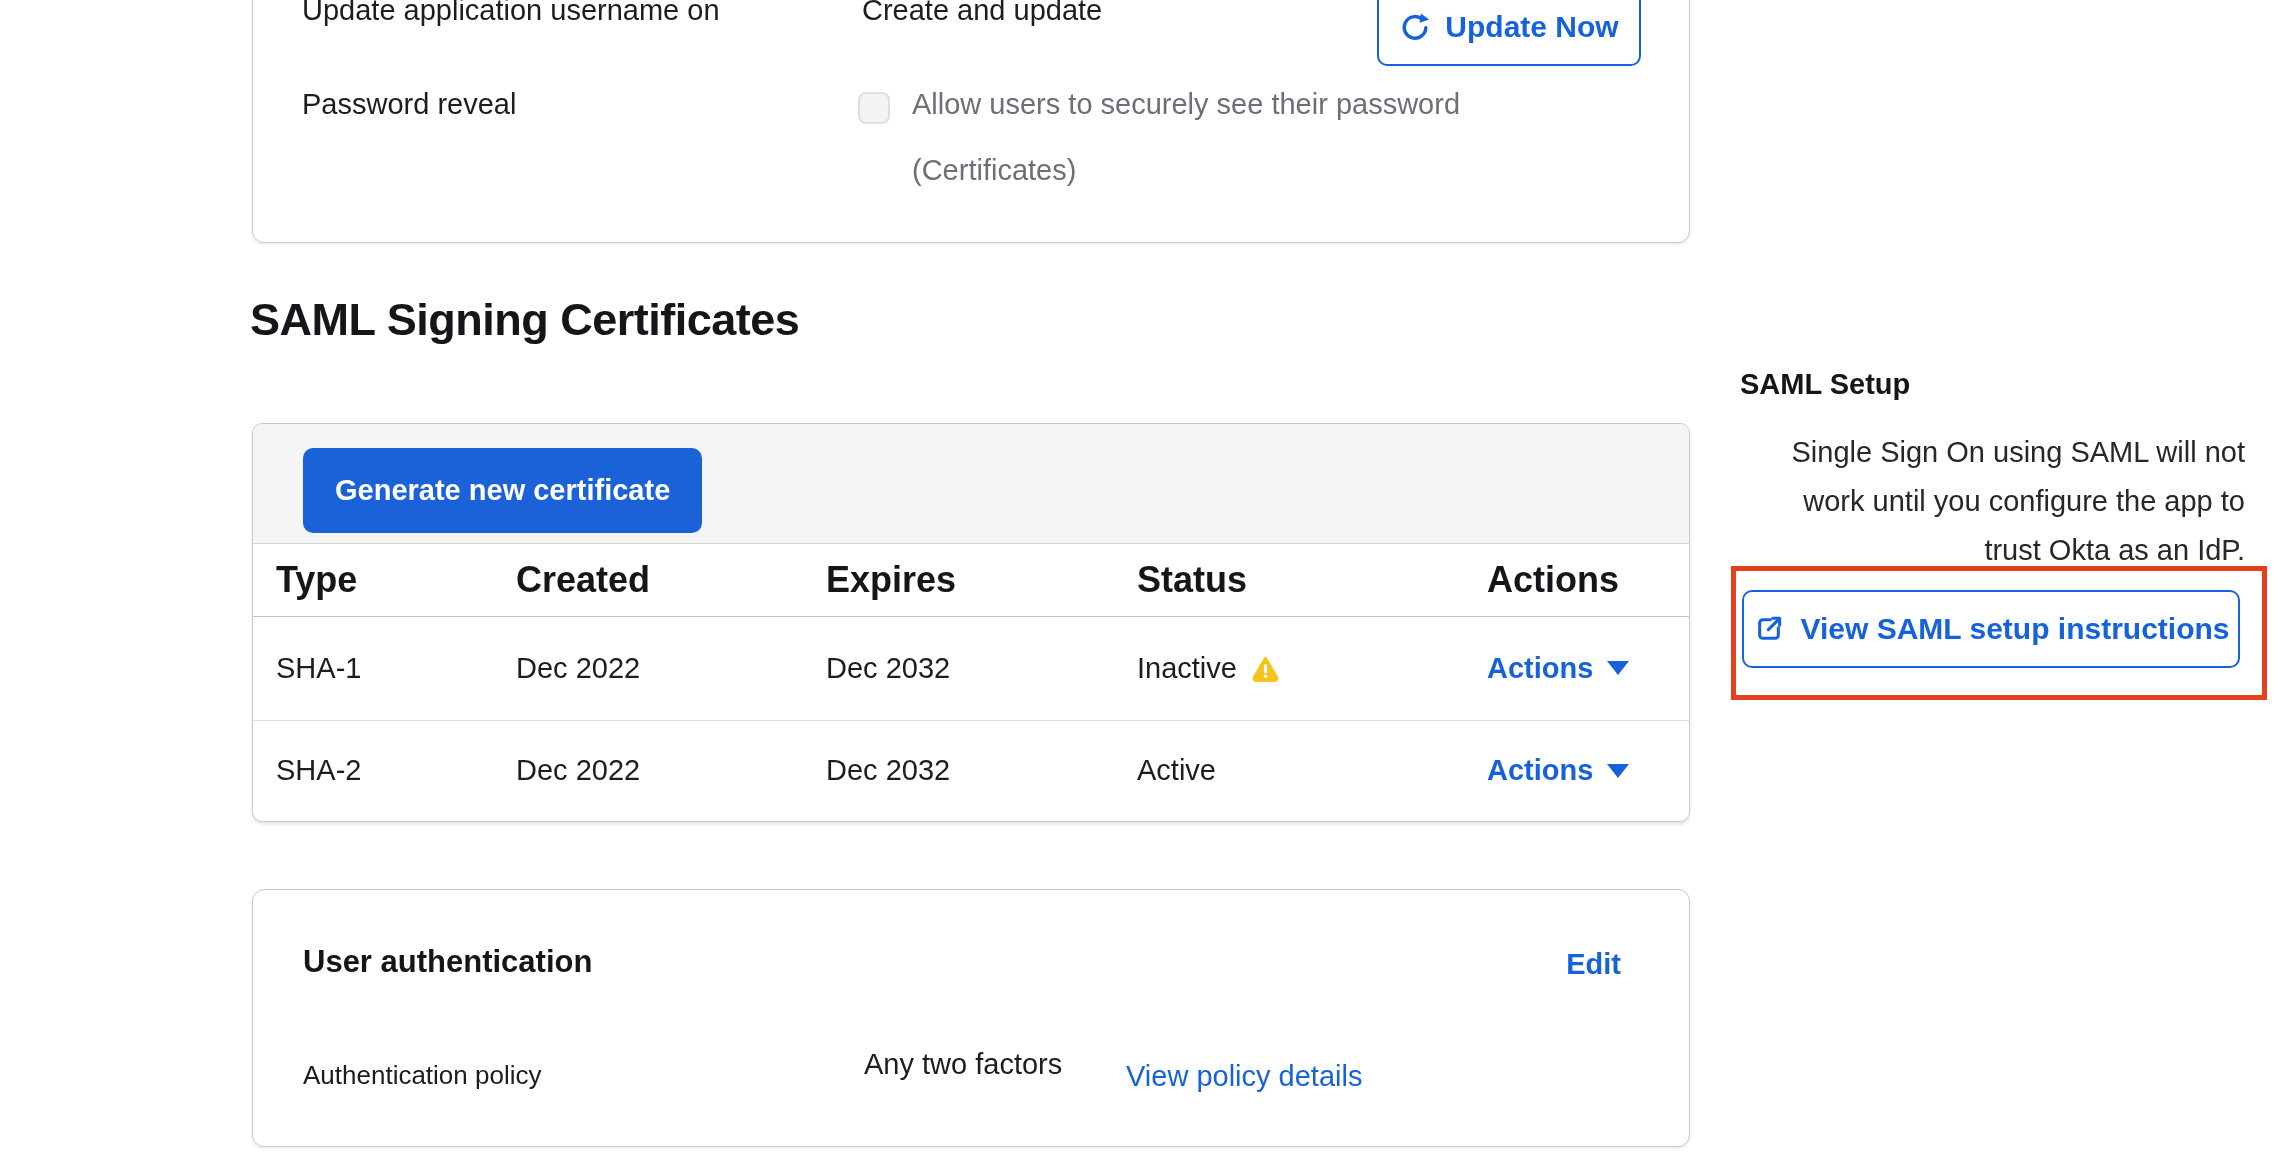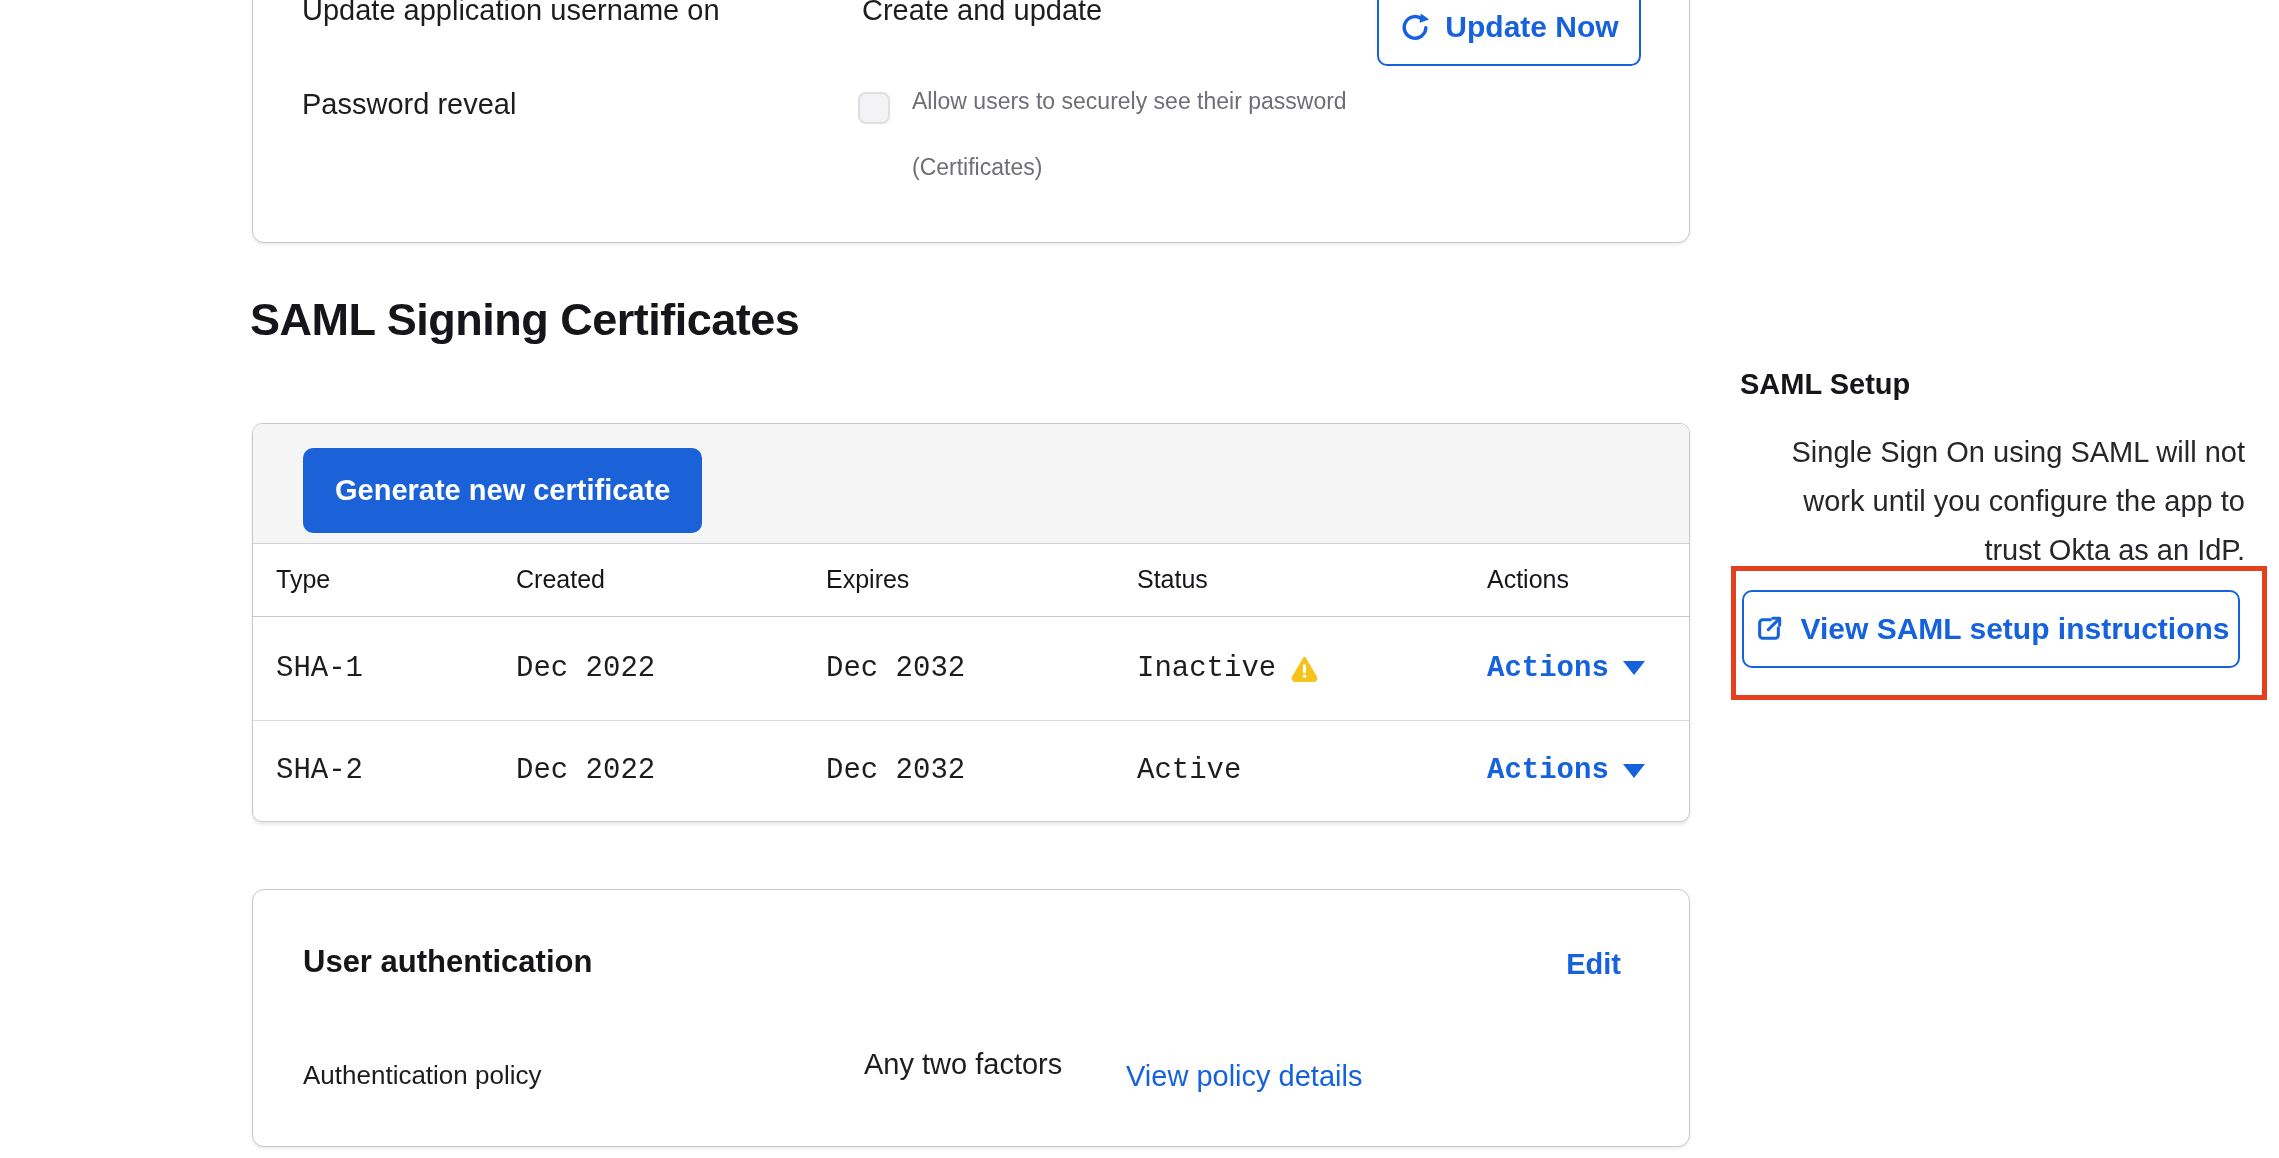--- a/index.html
+++ b/index.html
@@ -45,21 +45,21 @@
   }
 
   .checkbox {
     position: absolute;
     left: 858px; top: 92px;
     width: 32px; height: 32px;
     background: #f3f3f5;
     border: 2px solid #dedee3;
     border-radius: 8px;
   }
-  .checkbox-line { position: absolute; font-size: 23px; color: #6e6e78; }
+  .checkbox-line { position: absolute; font-size: 29px; color: #6e6e78; }
   .cb-line1 { left: 912px; top: 88px; }
   .cb-line2 { left: 912px; top: 154px; }
 
   
   .page-title {
     position: absolute;
     left: 250px; top: 294px;
     font-size: 45px; font-weight: bold;
     letter-spacing: -0.5px;
     color: #15151a;
@@ -93,30 +93,29 @@
     color: #ffffff;
     font-family: "Liberation Sans", sans-serif;
     font-size: 29px; font-weight: bold;
     display: flex; align-items: center;
     cursor: pointer;
   }
   table.cert-table { width: 100%; border-collapse: collapse; }
   .cert-table th {
     height: 72px;
     text-align: left;
-    font-size: 25px; font-weight: normal;
+    font-size: 36px; font-weight: bold;
     padding-left: 23px;
     border-bottom: 1px solid #c6c6cb;
     color: #15151a;
   }
   .cert-table td {
     font-size: 29px;
     padding-left: 23px;
     color: #1d1d21;
-    font-family: Liberation Mono, monospace;
   }
   .cert-table tr.row-1 td { height: 104px; border-bottom: 1px solid #dcdcdf; }
   .cert-table tr.row-2 td { height: 101px; }
   .actions-dropdown {
     color: #1662dd; font-weight: bold; font-size: 29px;
     display: inline-flex; align-items: center; gap: 14px;
     cursor: pointer; text-decoration: none;
   }
   .caret-down-icon {
     display: inline-block;

